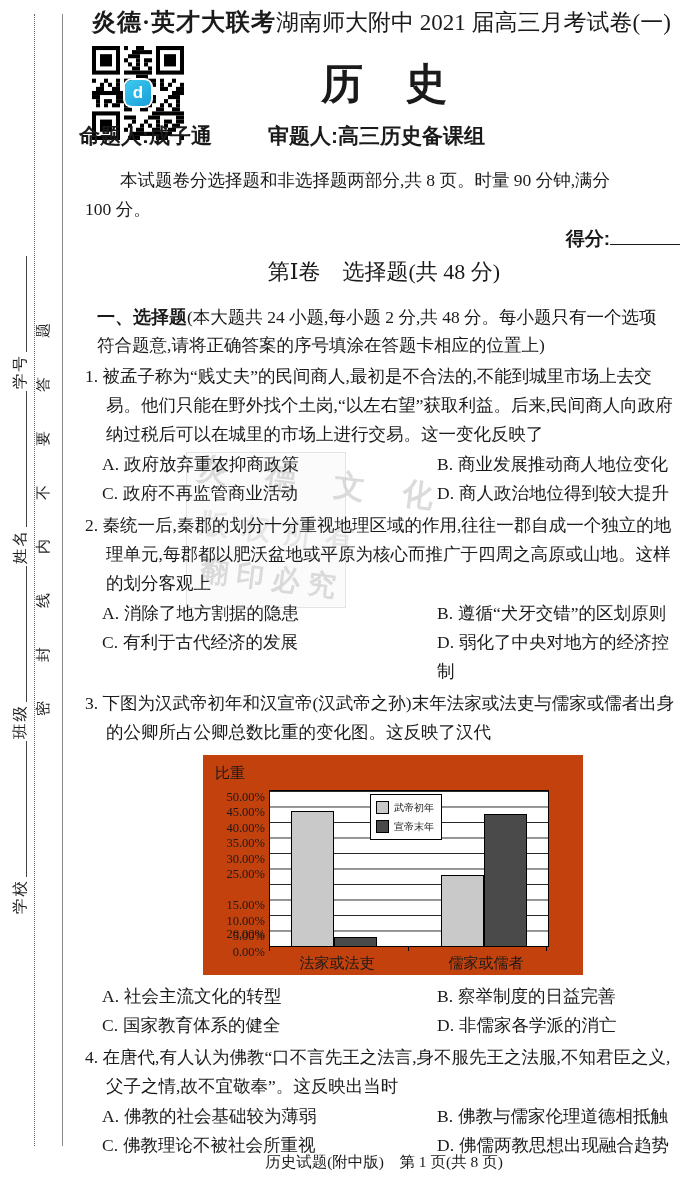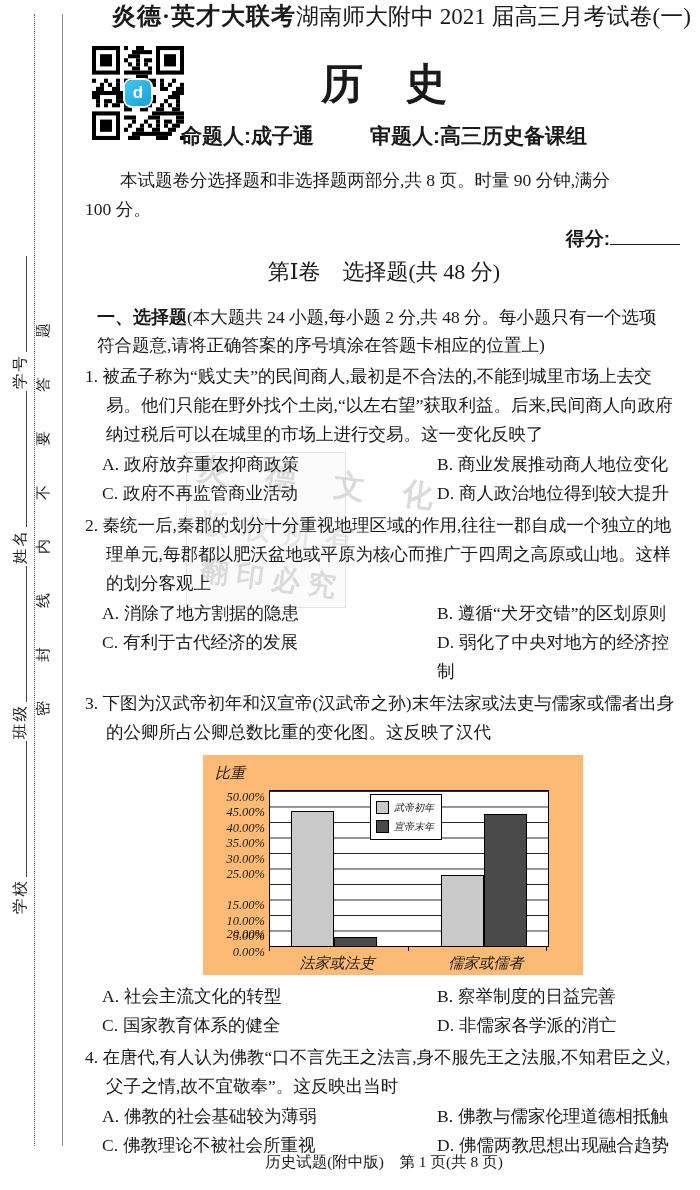--- a/index.html
+++ b/index.html
@@ -18,49 +18,49 @@
   .blank-w{width:136px;} .blank-n{width:96px;}
   .seal-strip{width:440px;height:22px;left:-175px;top:485px;transform-origin:center;
     font-size:15px;letter-spacing:39px;color:#222;}
   
   .wm-panel{position:absolute;left:186px;top:452px;width:158px;height:154px;background:#fbfbfb;border:1px solid #e4e4e4;z-index:0;}
   .wm-line{position:absolute;z-index:0;color:#cdcdcd;opacity:.7;transform:rotate(7deg);white-space:nowrap;font-weight:bold;}
   .wm-1{left:196px;top:464px;font-size:31px;letter-spacing:38px;}
   .wm-2{left:200px;top:514px;font-size:28px;letter-spacing:14px;opacity:.45;}
   .wm-3{left:200px;top:560px;font-size:28px;letter-spacing:8px;}
   
-  .hdr-line{position:absolute;left:92px;top:0;white-space:nowrap;font-size:23px;z-index:2;margin-left:20px;}
+  .hdr-line{position:absolute;left:92px;top:6px;white-space:nowrap;font-size:23px;z-index:2;}
   .hdr-brand{font-weight:bold;font-size:24px;letter-spacing:1px;}
   .qr{position:absolute;left:92px;top:46px;width:92px;height:94px;z-index:2;}
   .qr-logo{position:absolute;left:33px;top:34px;width:26px;height:26px;border-radius:7px;
     background:linear-gradient(135deg,#41cbf0,#179ed9);display:flex;align-items:center;justify-content:center;
     color:#fff;font-family:"Liberation Sans",sans-serif;font-weight:bold;font-size:17px;box-shadow:0 0 0 2px #fff;}
   .subject{position:absolute;left:85px;width:598px;top:56px;text-align:center;
     font-size:42px;font-weight:bold;z-index:1;}
-  .people{position:absolute;left:85px;width:598px;top:122px;display:flex;justify-content:center;gap:56px;
+  .people{position:absolute;left:79px;width:598px;top:122px;display:flex;justify-content:flex-start;gap:56px;
     font-family:"Liberation Sans","DejaVu Sans",sans-serif;font-weight:bold;font-size:21px;z-index:2;}
   .intro{position:absolute;left:85px;width:597px;top:166px;font-size:17.5px;line-height:29px;z-index:1;}
   .intro .l1{text-indent:2em;}
   .score{position:absolute;right:20px;top:226px;font-family:"Liberation Sans","DejaVu Sans",sans-serif;
     font-weight:bold;font-size:19px;z-index:1;}
   .score .line{display:inline-block;width:70px;border-bottom:1.6px solid #1a1a1a;height:16px;}
   .section-title{position:absolute;left:85px;width:598px;top:257px;text-align:center;
     font-size:22px;font-weight:normal;z-index:1;}
   .instructions{position:absolute;left:97px;width:600px;top:304px;font-size:17.5px;line-height:27.5px;z-index:1;}
   .instructions b{font-size:18px;}
   
   .questions{position:absolute;left:85px;width:598px;top:362px;font-size:17.5px;line-height:29.2px;z-index:1;}
   .q{margin-bottom:3px;}
   .qbody{text-indent:-21px;padding-left:21px;}
   .optrow{display:flex;}
   .opt{width:320px;margin-left:17px;}
   .opt + .opt{margin-left:15px;flex:1;}
   .okey{margin-right:5px;}
   
-  .chart-wrap{margin:7px 0 7px 118px;width:372px;background:#fdba74;padding:4px 2px 4px 6px;z-index:1;position:relative;font-style:italic;}
+  .chart-wrap{margin:7px 0 7px 118px;width:372px;background:#c2410c;padding:4px 2px 4px 6px;z-index:1;position:relative;}
   .chart-ylabel{font-size:15px;margin:0 0 2px 6px;}
   .plot-row{display:flex;align-items:flex-start;}
   .yticks{position:relative;width:60px;height:157px;font-size:12.5px;}
   .yticks span{position:absolute;right:4px;white-space:nowrap;}
   .plot{position:relative;width:278px;height:155px;border:1px solid #000;background:
     linear-gradient(rgba(0,0,0,.85) 1px,transparent 1px) 0 0/100% 15.5px #fff;}
   .bar{position:absolute;bottom:0;border:1px solid #000;border-bottom:none;box-sizing:border-box;}
   .b0{left:21px;width:43px;} .b1{left:64px;width:43px;} .b2{left:171px;width:43px;} .b3{left:214px;width:43px;}
   .legend{position:absolute;left:100px;top:3px;background:#fff;border:1.5px solid #000;padding:3px 7px 3px 5px;}
   .leg-row{display:flex;align-items:center;gap:5px;font-size:10px;line-height:19px;white-space:nowrap;}

